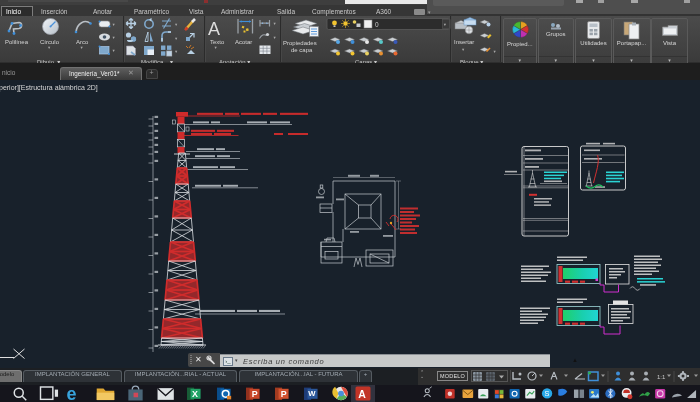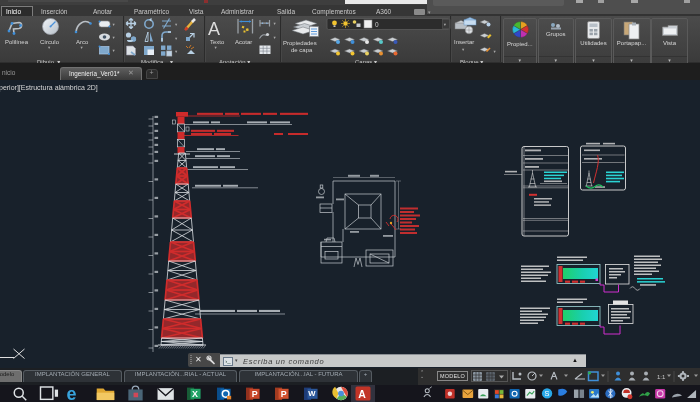--- a/index.html
+++ b/index.html
@@ -730,21 +730,21 @@
 </div>
 
 <div class="abs" style="left:188px;top:353px;width:32px;height:14px;background:#474747;border-radius:2px 0 0 2px;">
   <div class="abs" style="left:2px;top:2px;width:2px;height:10px;background:repeating-linear-gradient(#7a7a7a 0 1px,#474747 1px 2px);"></div>
   <span class="abs" style="left:7px;top:1.5px;font-size:8px;color:#e8e8e8;">✕</span>
   <svg class="abs" style="left:18px;top:2px;" width="11" height="11" viewBox="0 0 11 11">
         <path d="M2.5 1.5 L5 4 L9 8.5 L8 9.5 L3.5 5.5 L1.5 3 Z" fill="#ddd"></path>
         <circle cx="3" cy="3" r="2" fill="none" stroke="#ddd" stroke-width="1.2"></circle>
       </svg>
 </div>
-<div class="abs" style="left:220px;top:353.5px;width:366px;height:13.5px;background:#c7c9c9;border-top:1px solid #8a8f94;box-sizing:border-box;">
+<div class="abs" style="left:220px;top:353.5px;width:330px;height:13.5px;background:#c7c9c9;border-top:1px solid #8a8f94;box-sizing:border-box;">
   <div class="abs" style="left:3px;top:2px;width:10px;height:9px;background:#dde2e6;border:1px solid #69798a;box-sizing:border-box;font-size:6px;line-height:7px;color:#243;text-align:center;">›_</div>
   <span class="abs" style="left:15px;top:2px;font-size:5px;color:#444;">▾</span>
   <span class="abs" style="left:23px;top:2.5px;font-size:7.5px;font-style:italic;color:#3d3d3d;letter-spacing:0.72px;">Escriba un comando</span>
   <span class="abs" style="left:352px;top:2px;font-size:6px;color:#111;">▲</span>
 </div>
 
 <div class="abs" style="left:0;top:368px;width:700px;height:17px;background:#1c1f23;">
   <div class="ltab" style="left:-8px;width:28px;background:#6e6e6e;border-color:#888;color:#1e1e1e;">odelo</div>
   <div class="ltab" style="left:23px;width:97px;">IMPLANTACIÓN GENERAL</div>
   <div class="ltab" style="left:124px;width:111px;">IMPLANTACIÓN...RIAL - ACTUAL</div>

